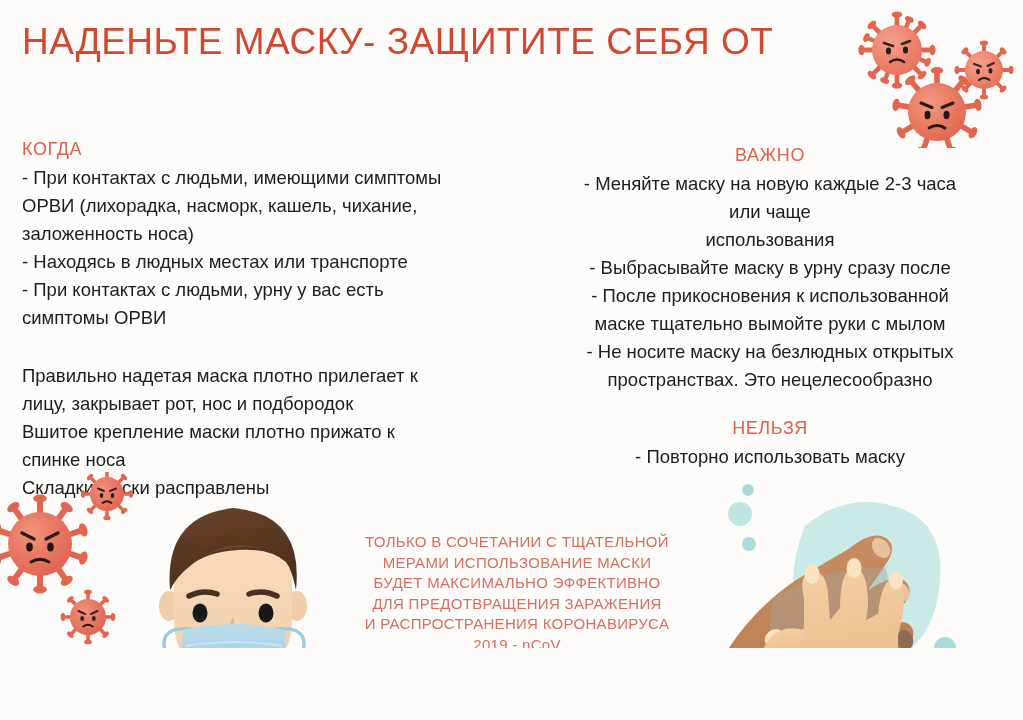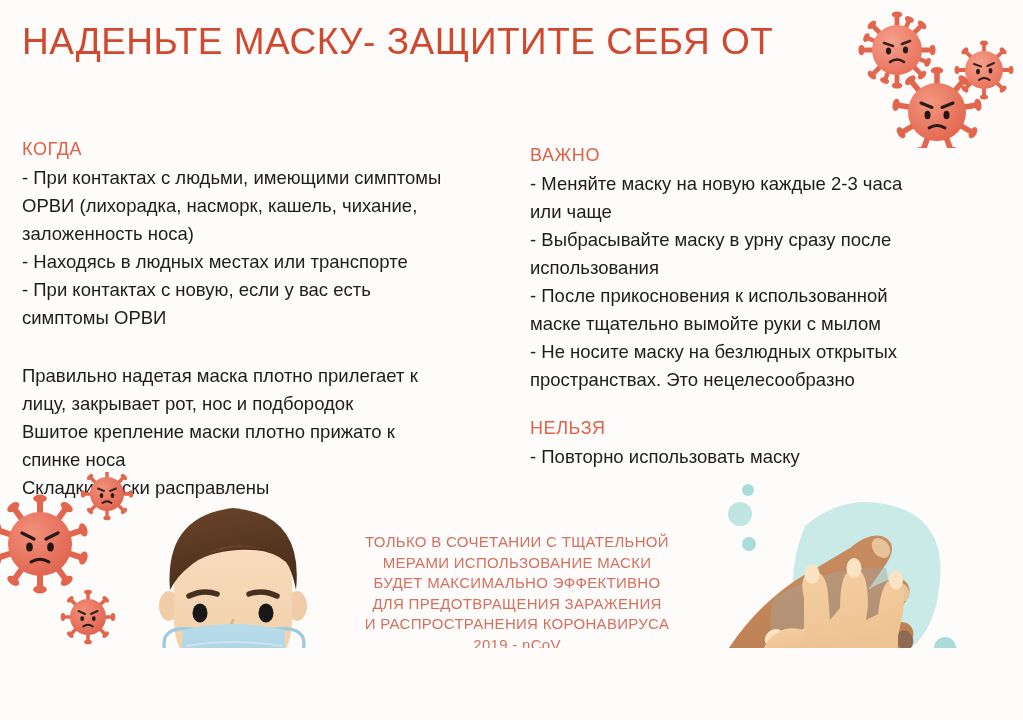--- a/index.html
+++ b/index.html
@@ -34,21 +34,21 @@
 
   
   .col {
     position: absolute;
     font-family: "Liberation Sans", sans-serif;
     color: #1d1d1d;
     font-size: 18.5px;
     line-height: 28px;
   }
   .col-left  { left: 22px;  top: 137px; width: 500px; }
-  .col-right { left: 530px; top: 143px; width: 480px; }
+  .col-right { left: 530px; top: 143px; width: 480px; text-align: center; }
 
   .sec-head {
     color: #e0614a;
     font-size: 18px;
     letter-spacing: 0.6px;
     line-height: 25px;
     margin: 0 0 2px 0;
     font-weight: 400;
   }
   .para { margin: 0; }
@@ -272,21 +272,21 @@
 
   <div class="col col-left">
 
     <div>
       <div class="sec-head">КОГДА</div>
       <div class="para">
         <span class="ln">- При контактах с людьми, имеющими симптомы</span>
         <span class="ln">ОРВИ (лихорадка, насморк, кашель, чихание,</span>
         <span class="ln">заложенность носа)</span>
         <span class="ln">- Находясь в людных местах или транспорте</span>
-        <span class="ln">- При контактах с новую, если у вас есть</span>
+        <span class="ln">- При контактах с людьми, урну у вас есть</span>
         <span class="ln">симптомы ОРВИ</span>
       </div>
     </div>
 
     <div class="gap-block"></div>
 
     <div class="para">
       <span class="ln">Правильно надетая маска плотно прилегает к</span>
       <span class="ln">лицу, закрывает рот, нос и подбородок</span>
       <span class="ln">Вшитое крепление маски плотно прижато к</span>
@@ -295,22 +295,22 @@
     </div>
   </div>
 
   <div class="col col-right">
 
     <div>
       <div class="sec-head">ВАЖНО</div>
       <div class="para">
         <span class="ln">- Меняйте маску на новую каждые 2-3 часа</span>
         <span class="ln">или чаще</span>
+        <span class="ln">использования</span>
         <span class="ln">- Выбрасывайте маску в урну сразу после</span>
-        <span class="ln">использования</span>
         <span class="ln">- После прикосновения к использованной</span>
         <span class="ln">маске тщательно вымойте руки с мылом</span>
         <span class="ln">- Не носите маску на безлюдных открытых</span>
         <span class="ln">пространствах. Это нецелесообразно</span>
       </div>
     </div>
 
     <div class="gap-small"></div>
 
     <div>

